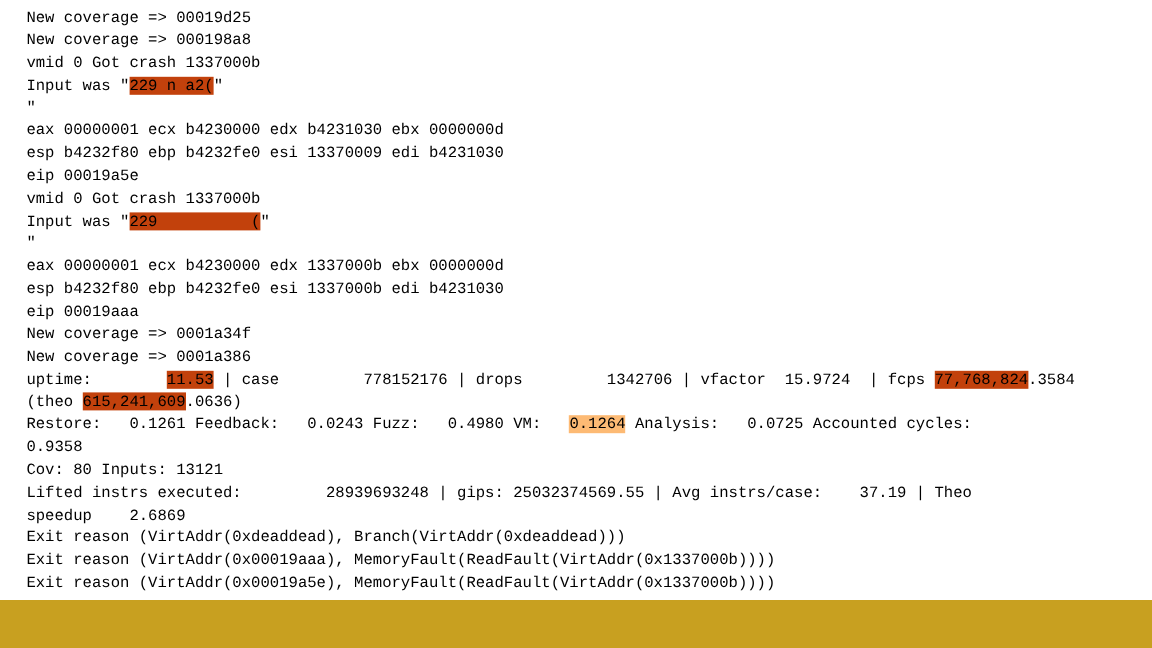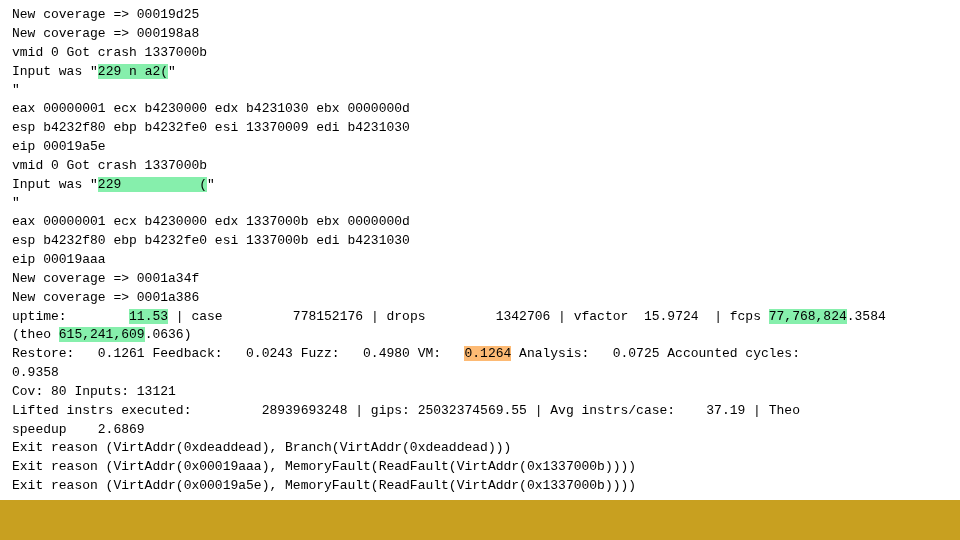--- a/index.html
+++ b/index.html
@@ -9,33 +9,33 @@
       background: #1a1a1a;
       font-family: 'Courier New', Courier, monospace;
       font-size: 13px;
       overflow: hidden;
     }
     #terminal {
       width: 960px;
       height: 500px;
       background: #ffffff;
       color: #000000;
-      padding: 6px 12px;
+      padding: 6px 22px;
       overflow: hidden;
       line-height: 1.45;
       white-space: pre-wrap;
       word-break: break-all;
     }
     #bottom-bar {
       width: 960px;
       height: 40px;
       background: #c8a020;
     }
     .highlight-yellow {
-      background-color: #86efac;
+      background-color: #c2410c;
       color: #000;
     }
     .highlight-gray {
       background-color: #fdba74;
       color: #000;
     }
   </style>
 </head>
 <body>
 

